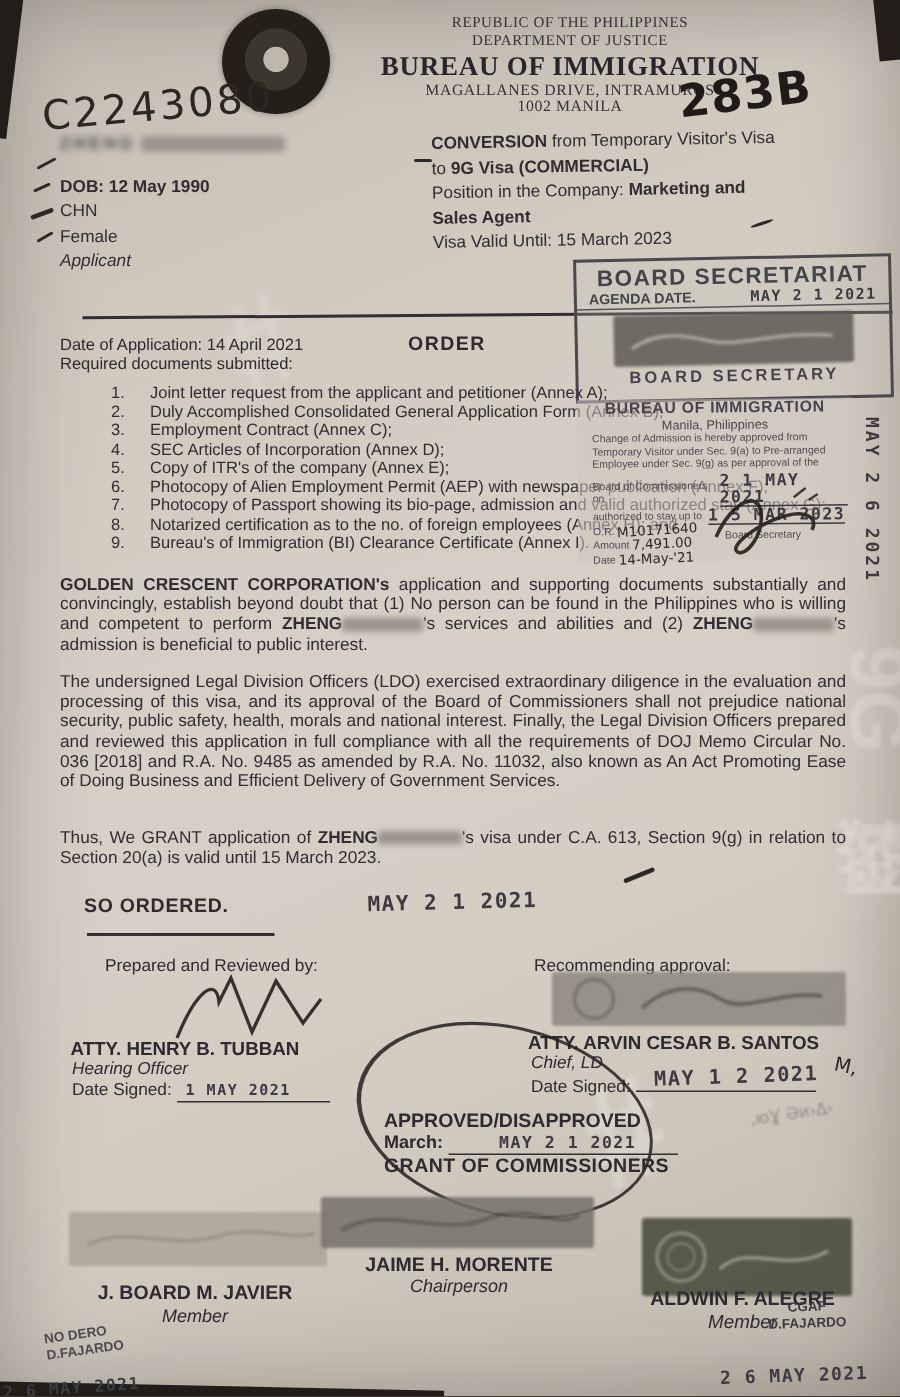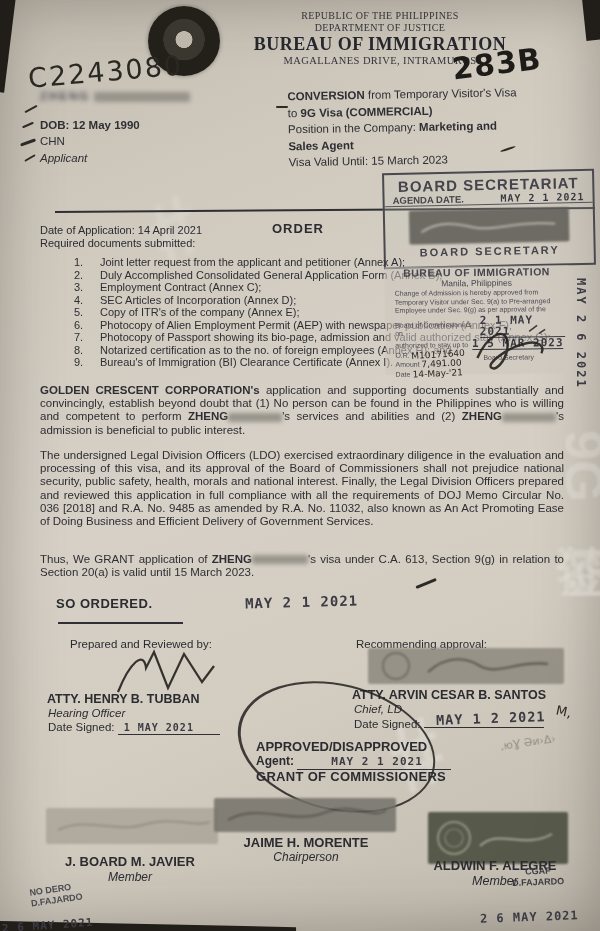--- a/index.html
+++ b/index.html
@@ -62,28 +62,30 @@
 
   <div class="abs" style="left:148px;top:6px;">
     <div class="seal"></div>
       <div class="inner abs"></div>
   </div>
   <div class="abs ctr serif" style="left:230px;top:10px;width:300px;">
     <div class="hline1">REPUBLIC OF THE PHILIPPINES</div>
     <div class="hline1" style="margin-top:1px;">DEPARTMENT OF JUSTICE</div>
     <div class="htitle serif" style="margin-top:1px;">BUREAU OF IMMIGRATION</div>
     <div class="hline1" style="font-size:10.5px;">MAGALLANES DRIVE, INTRAMUROS</div>
+    <div class="hline1" style="font-size:10.5px;">1002 MANILA</div>
   </div>
   <div class="abs hand" style="left:28px;top:56px;font-size:27px;transform:rotate(-5deg);letter-spacing:2px;">C2243080</div>
   <div class="abs hand marker" style="left:452px;top:46px;font-size:30px;transform:rotate(-7deg);letter-spacing:1px;">283B</div>
 
   <div class="abs doc11" style="left:40px;top:88px;">
     <div><span class="blurname">ZHENG</span><span class="redact" style="width:96px;height:10px;margin-left:4px;"></span></div>
     <div class="b" style="font-weight:600;margin-top:12px;">DOB:  12 May 1990</div>
     <div>CHN</div>
+    <div>Female</div>
     <div class="i">Applicant</div>
   </div>
 
   <div class="penmark" style="left:24px;top:108px;width:14px;height:2px;transform:rotate(-28deg);"></div>
   <div class="penmark" style="left:22px;top:124px;width:12px;height:2px;transform:rotate(-24deg);"></div>
   <div class="penmark" style="left:20px;top:141px;width:16px;height:2.5px;transform:rotate(-20deg);"></div>
   <div class="penmark" style="left:24px;top:157px;width:12px;height:2px;transform:rotate(-30deg);"></div>
 
   <div class="abs doc11" style="left:288px;top:86px;width:260px;transform:rotate(-1deg);">
     <div><span class="b">CONVERSION</span><span> from Temporary Visitor's Visa</span></div>
@@ -231,21 +233,21 @@
   <div class="abs" style="left:354px;top:717px;font-size:11.5px;">
     <span>Date Signed:</span>
     <span style="display:inline-block;border-bottom:1.5px solid #2f2f34;width:120px;height:10px;"></span>
   </div>
   <div class="abs datestamp" style="left:436px;top:710px;font-size:13.5px;transform:rotate(-2deg);">MAY 1 2 2021</div>
   <div class="abs hand" style="left:556px;top:704px;font-size:13px;transform:rotate(12deg);">M‚</div>
 
   <div class="abs oval" style="left:236px;top:684px;width:196px;height:122px;transform:rotate(14deg);border-left-width:3px;"></div>
   <div class="abs b" style="left:256px;top:739px;font-size:13px;">APPROVED/DISAPPROVED</div>
   <div class="abs" style="left:256px;top:754px;font-size:12px;font-weight:bold;">
-    <span>Agent:</span>
+    <span>March:</span>
     <span class="datestamp" style="font-size:11px;border-bottom:1.5px solid #2f2f34;padding:0 28px 1px 34px;">MAY 2 1 2021</span>
   </div>
   <div class="abs b" style="left:256px;top:769px;font-size:13px;letter-spacing:.3px;">GRANT OF COMMISSIONERS</div>
   <div class="abs hand" style="left:500px;top:736px;font-size:11px;opacity:.35;transform:rotate(-8deg);filter:blur(.6px);">‚юƔ Əи›Δ›</div>
 
   <div class="abs patch" style="left:46px;top:808px;width:172px;height:36px;background:#a6a095;opacity:.75;">
     <svg width="172" height="36" viewBox="0 0 172 36">
         <path d="M12,22 C40,8 70,26 100,16 C126,8 150,20 164,14" stroke="#6e6a60" stroke-width="2" fill="none" opacity=".6"></path>
       </svg>
   </div>

